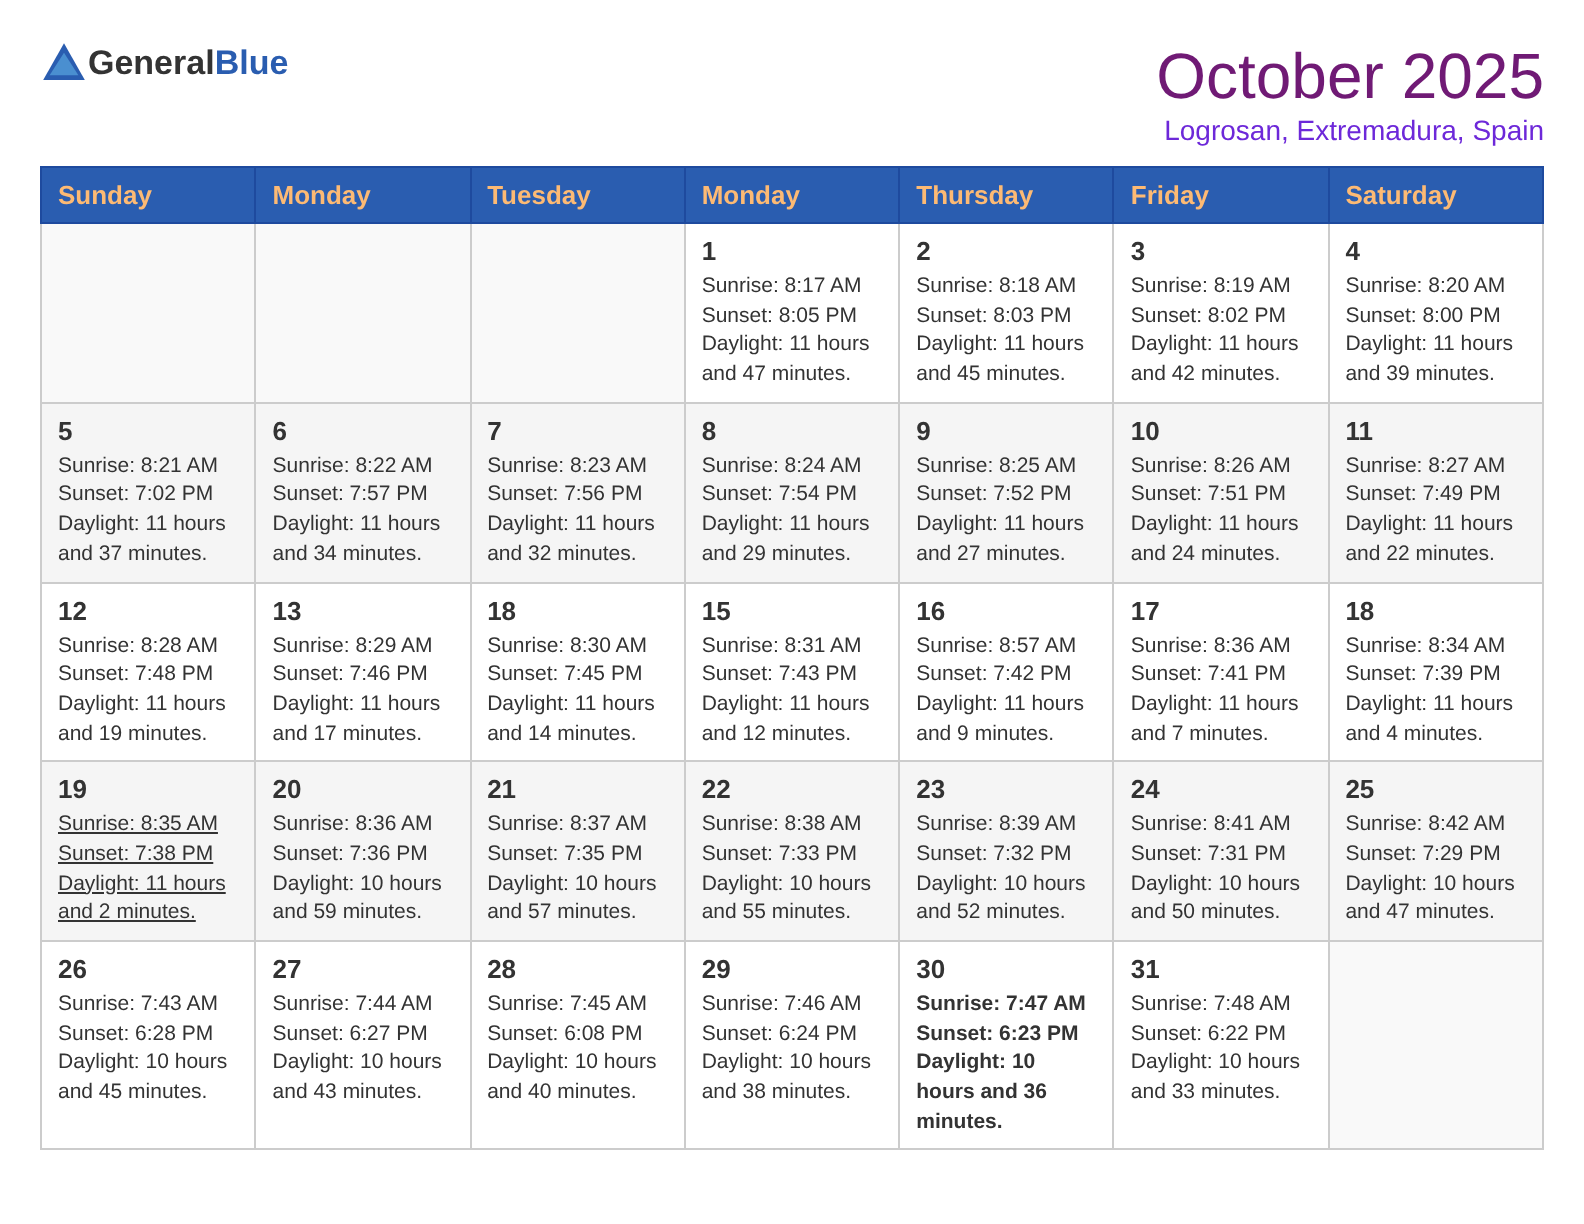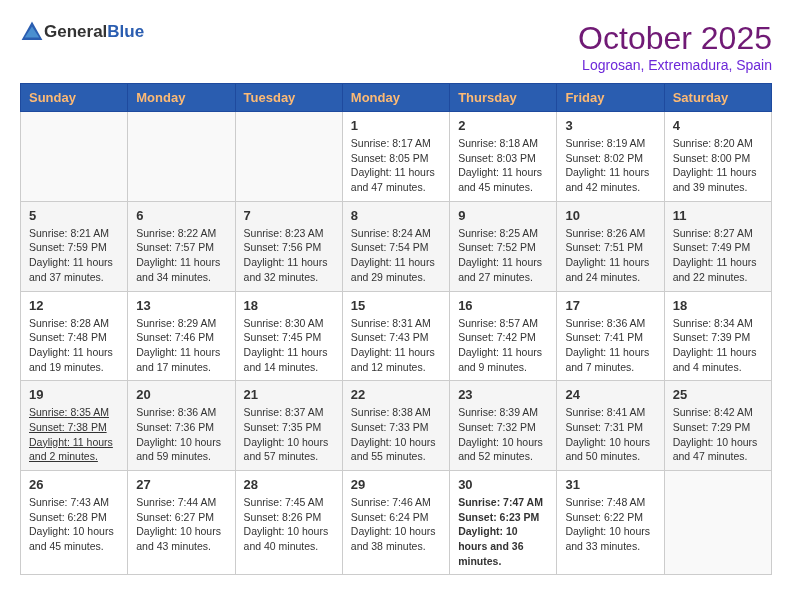--- a/index.html
+++ b/index.html
@@ -148,21 +148,21 @@
           <div class="day-number">4</div>
           <div class="day-info" style="white-space: pre-line;">Sunrise: 8:20 AM
 Sunset: 8:00 PM
 Daylight: 11 hours and 39 minutes.</div>
         </td>
       </tr>
       <tr>
         <td>
           <div class="day-number">5</div>
           <div class="day-info" style="white-space: pre-line;">Sunrise: 8:21 AM
-Sunset: 7:59 PM
+Sunset: 7:02 PM
 Daylight: 11 hours and 37 minutes.</div>
         </td>
         <td>
           <div class="day-number">6</div>
           <div class="day-info" style="white-space: pre-line;">Sunrise: 8:22 AM
 Sunset: 7:57 PM
 Daylight: 11 hours and 34 minutes.</div>
         </td>
         <td>
           <div class="day-number">7</div>
@@ -292,21 +292,21 @@
         </td>
         <td>
           <div class="day-number">27</div>
           <div class="day-info" style="white-space: pre-line;">Sunrise: 7:44 AM
 Sunset: 6:27 PM
 Daylight: 10 hours and 43 minutes.</div>
         </td>
         <td>
           <div class="day-number">28</div>
           <div class="day-info" style="white-space: pre-line;">Sunrise: 7:45 AM
-Sunset: 8:26 PM
+Sunset: 6:08 PM
 Daylight: 10 hours and 40 minutes.</div>
         </td>
         <td>
           <div class="day-number">29</div>
           <div class="day-info" style="white-space: pre-line;">Sunrise: 7:46 AM
 Sunset: 6:24 PM
 Daylight: 10 hours and 38 minutes.</div>
         </td>
         <td>
           <div class="day-number">30</div>

